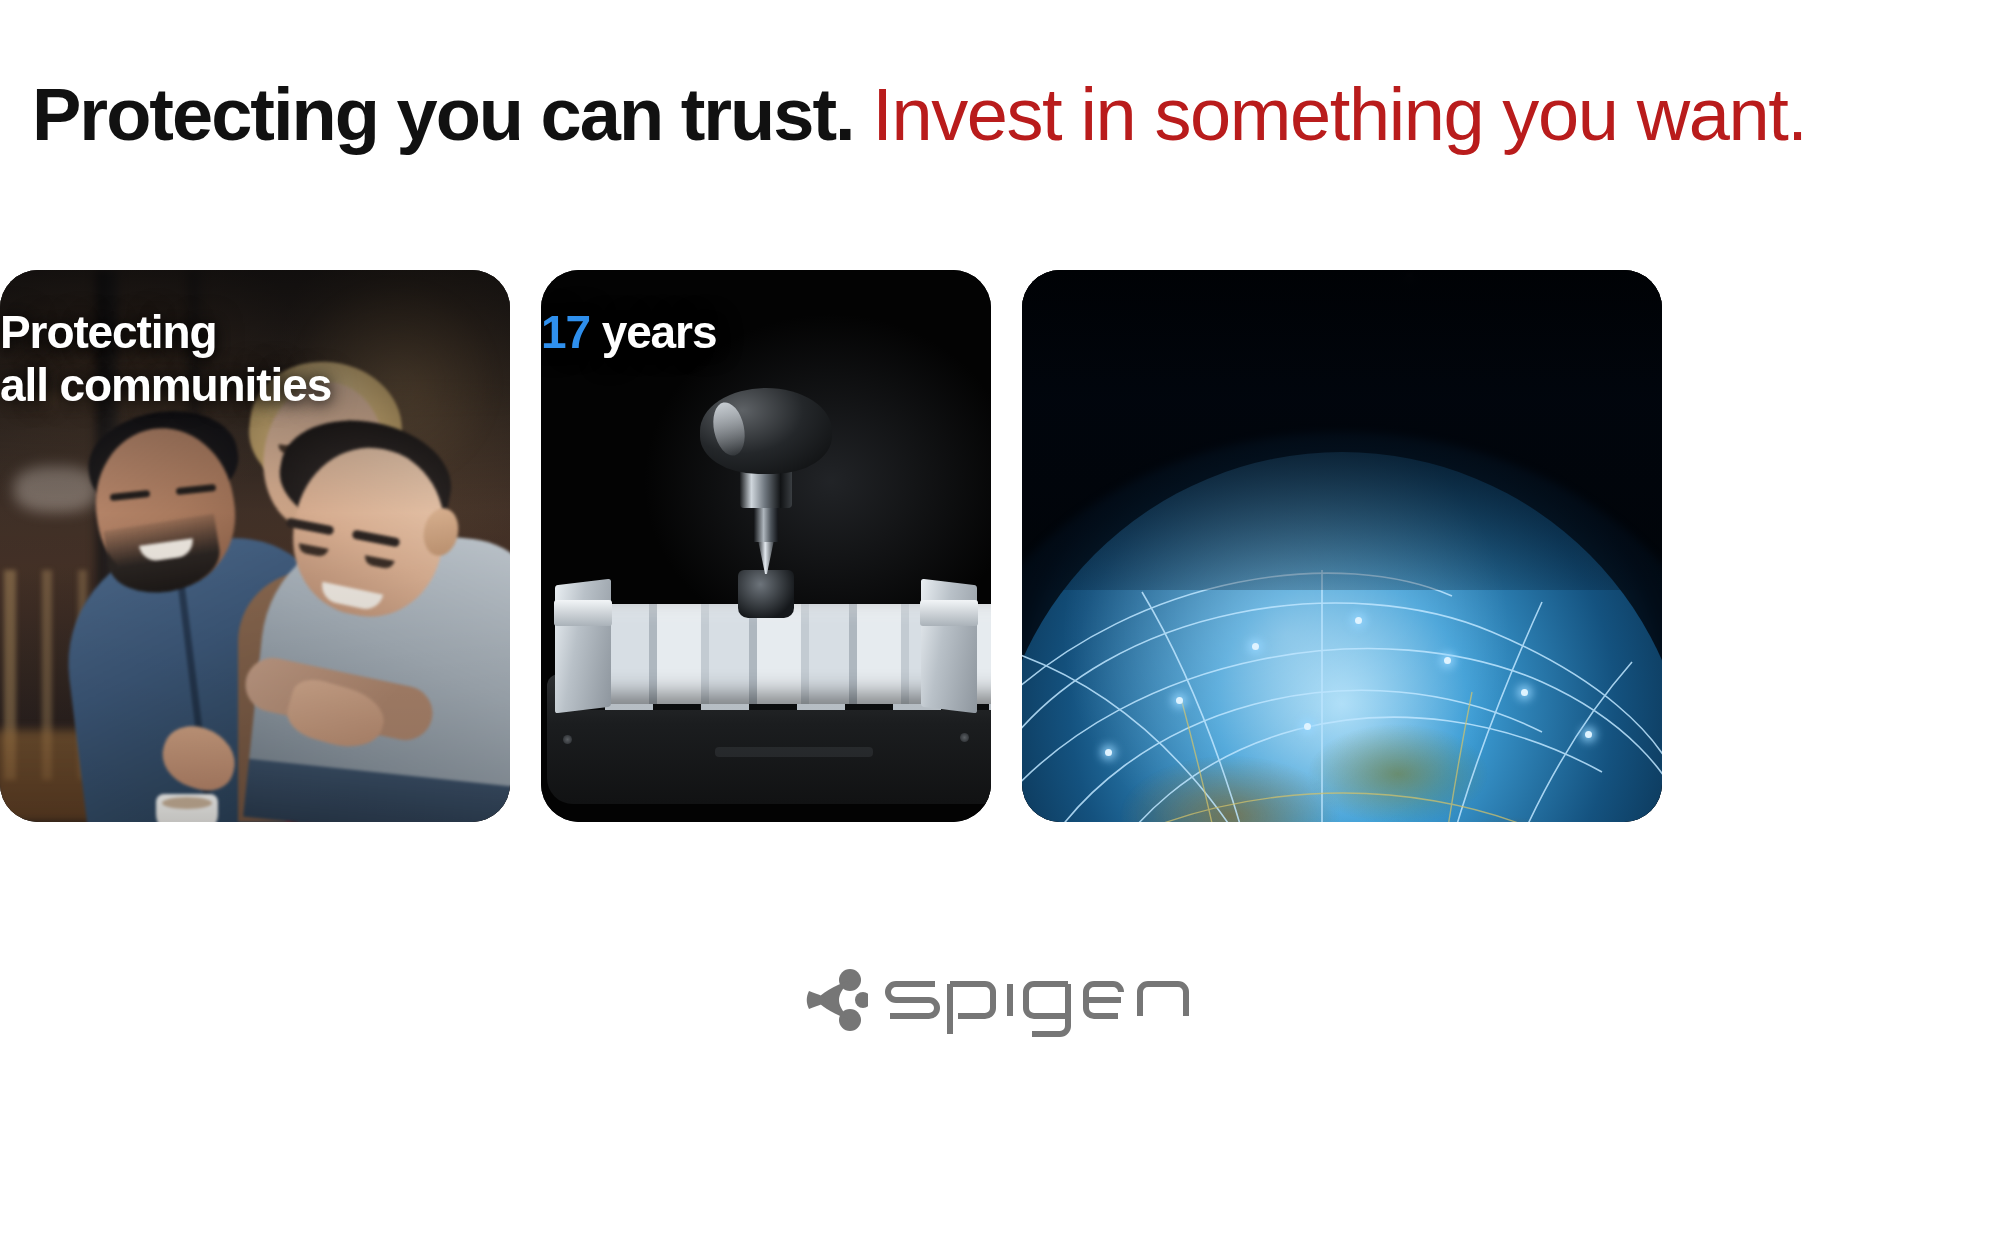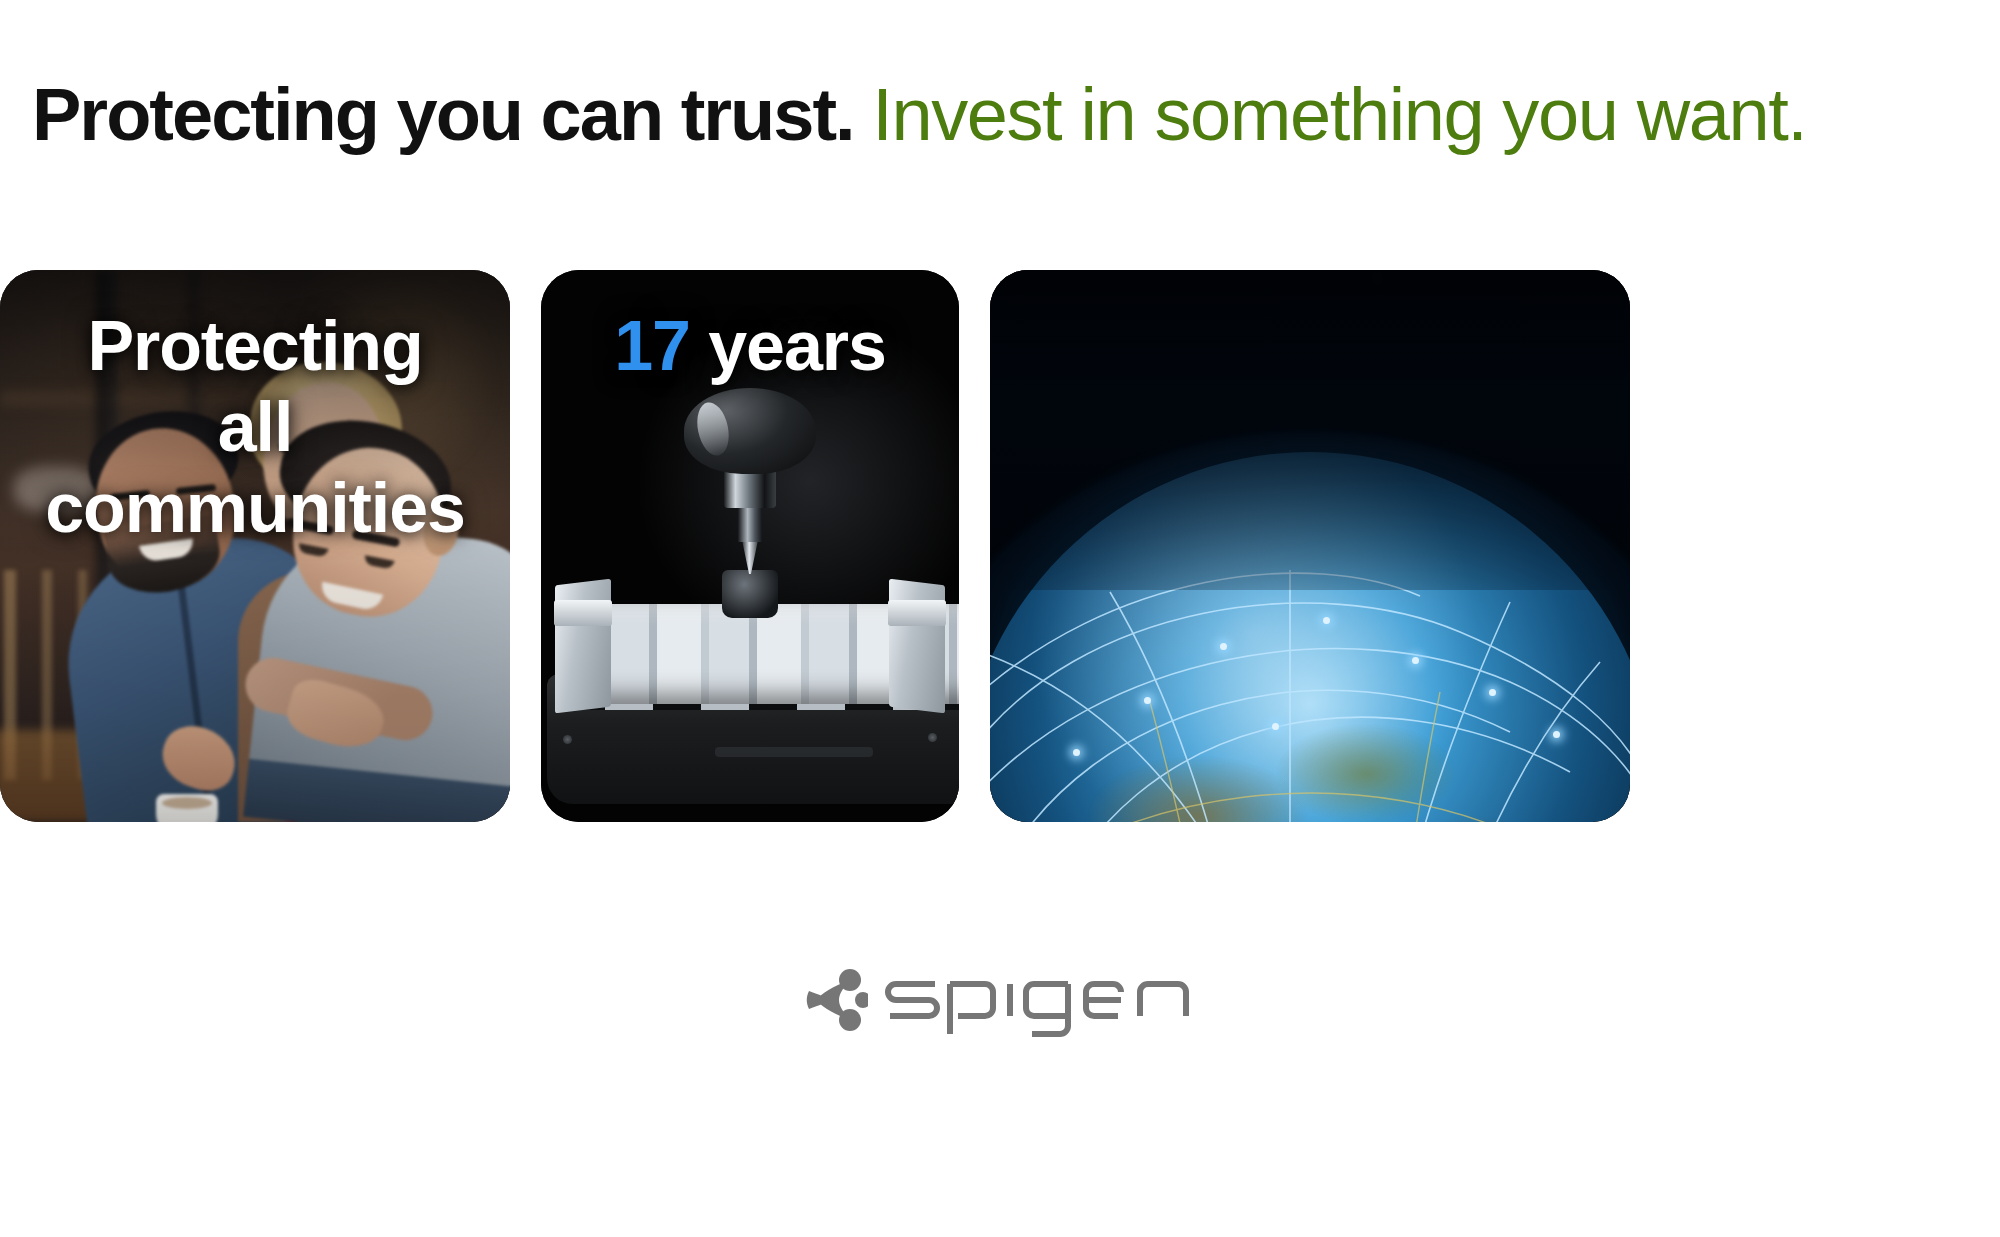--- a/index.html
+++ b/index.html
@@ -29,21 +29,21 @@
     font-size: 74px;
     line-height: 1;
     letter-spacing: -2.0px;
   }
   .headline .hl-strong {
     font-weight: 700;
     color: #111111;
   }
   .headline .hl-sub {
     font-weight: 400;
-    color: #4d7c0f;
+    color: #b91c1c;
     letter-spacing: -1.4px;
   }
 
   
   .cards {
     position: absolute;
     left: 0px;
     top: 270px;
     width: 2000px;
     height: 552px;
@@ -54,31 +54,31 @@
   .card {
     position: relative;
     width: 510px;
     height: 552px;
     border-radius: 38px;
     overflow: hidden;
     background: #050505;
     flex: 0 0 auto;
   }
   .card:first-child { margin-left: 0px; }
-  .card:nth-child(2) { width: 418px; }
+  .card:nth-child(2) { width: 450px; }
   .card:nth-child(3) { width: 640px; }
 
   .card-caption {
     position: absolute;
     left: 0;
     right: 0;
     top: 36px;
     z-index: 9;
-    text-align: center;
-    font-size: 70px;
+    text-align: left;
+    font-size: 46px;
     font-weight: 700;
     line-height: 1.16;
     color: #ffffff;
     letter-spacing: -1.1px;
     text-shadow: 0 2px 14px rgba(0,0,0,0.85), 0 0 26px rgba(0,0,0,0.6);
     pointer-events: none;
   }
   .card-caption .num { color: #2f90ee; }
 
   

